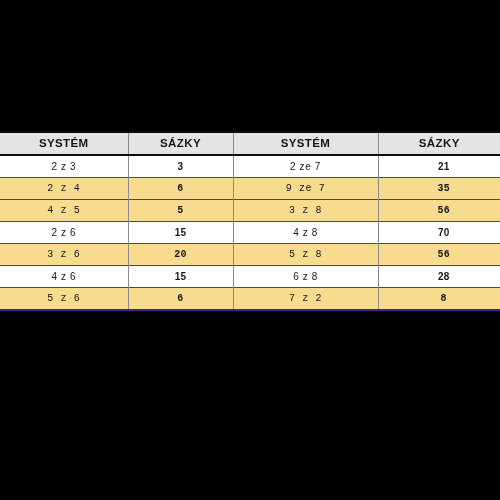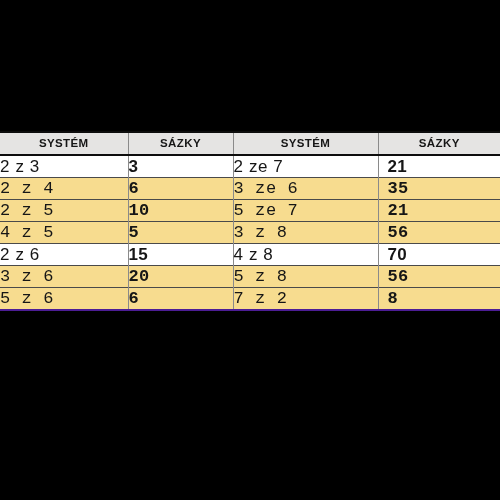--- a/index.html
+++ b/index.html
@@ -63,21 +63,22 @@
     border-right: 1px solid #8a8a8a;
     box-sizing: border-box;
   }
   thead th.first { border-left: none; }
   thead th.last  { border-right: none; }
 
   tbody td {
     height: 21px;
     line-height: 21px;
     padding: 0;
-    font-size: 17px;
+    text-align: center;
+    font-size: 10px;
     color: #161616;
     border-top: 1px solid #4a4a4a;
     border-left: 1px solid #8a8a8a;
     border-right: 1px solid #8a8a8a;
     box-sizing: border-box;
     white-space: nowrap;
   }
   tbody td.first { border-left: none; }
   tbody td.last  { border-right: none; padding-left: 9px; }
 
@@ -121,47 +122,47 @@
       <tbody id="table-body">
           <tr class="row-odd">
             <td class="sys first">2 z 3</td>
             <td class="num">3</td>
             <td class="sys">2 ze 7</td>
             <td class="num last">21</td>
           </tr>
           <tr class="row-even">
             <td class="sys first">2 z 4</td>
             <td class="num">6</td>
-            <td class="sys">3 ze 6</td>
+            <td class="sys">9 ze 7</td>
             <td class="num last">35</td>
-          </tr>
-          <tr class="row-even">
-            <td class="sys first">2 z 5</td>
-            <td class="num">10</td>
-            <td class="sys">5 ze 7</td>
-            <td class="num last">21</td>
           </tr>
           <tr class="row-even">
             <td class="sys first">4 z 5</td>
             <td class="num">5</td>
             <td class="sys">3 z 8</td>
             <td class="num last">56</td>
           </tr>
           <tr class="row-odd">
             <td class="sys first">2 z 6</td>
             <td class="num">15</td>
             <td class="sys">4 z 8</td>
             <td class="num last">70</td>
           </tr>
           <tr class="row-even">
             <td class="sys first">3 z 6</td>
             <td class="num">20</td>
             <td class="sys">5 z 8</td>
             <td class="num last">56</td>
           </tr>
+          <tr class="row-odd">
+            <td class="sys first">4 z 6</td>
+            <td class="num">15</td>
+            <td class="sys">6 z 8</td>
+            <td class="num last">28</td>
+          </tr>
           <tr class="row-even last-row">
             <td class="sys first">5 z 6</td>
             <td class="num">6</td>
             <td class="sys">7 z 2</td>
             <td class="num last">8</td>
           </tr>
         </tbody>
     </table>
   </div>
 

